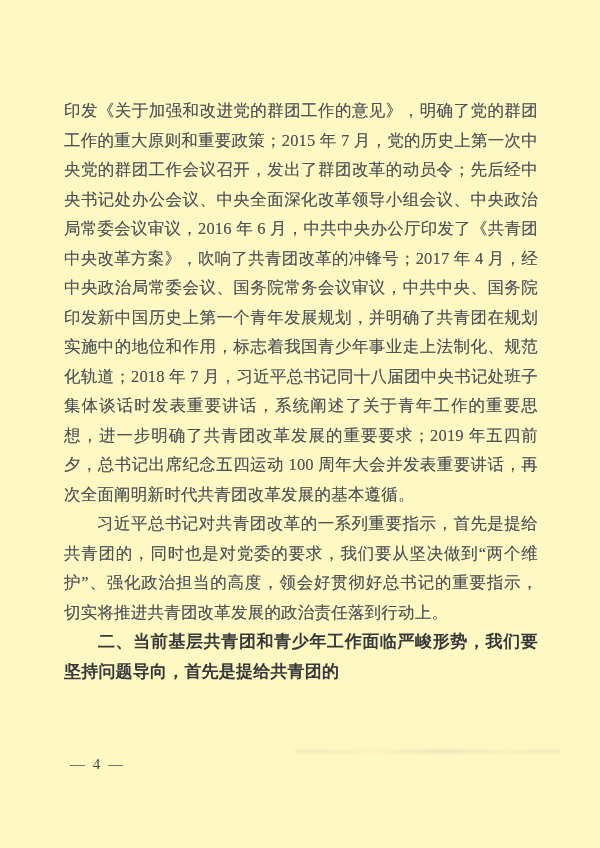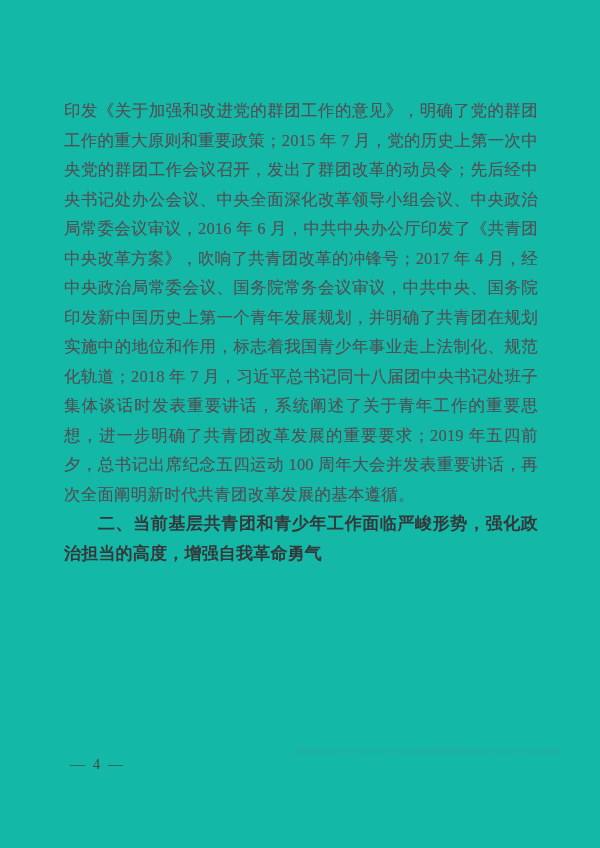--- a/index.html
+++ b/index.html
@@ -7,21 +7,21 @@
     width: 600px;
     height: 848px;
     background: #ffffff;
     font-family: "Liberation Serif", "DejaVu Serif", serif;
     overflow: hidden;
   }
   .page {
     position: relative;
     width: 600px;
     height: 848px;
-    background: #14b8a6;
+    background: #fef9c3;
   }
   .content {
     position: absolute;
     top: 96px;
     left: 64px;
     width: 474px;
   }
   .para {
     font-size: 16.5px;
     line-height: 29.5px;
@@ -65,20 +65,21 @@
     border-radius: 2px;
   }
 </style>
 </head>
 <body>
 
 <div class="page">
 
   <div class="content">
     <p class="para">印发《关于加强和改进党的群团工作的意见》，明确了党的群团工作的重大原则和重要政策；2015 年 7 月，党的历史上第一次中央党的群团工作会议召开，发出了群团改革的动员令；先后经中央书记处办公会议、中央全面深化改革领导小组会议、中央政治局常委会议审议，2016 年 6 月，中共中央办公厅印发了《共青团中央改革方案》，吹响了共青团改革的冲锋号；2017 年 4 月，经中央政治局常委会议、国务院常务会议审议，中共中央、国务院印发新中国历史上第一个青年发展规划，并明确了共青团在规划实施中的地位和作用，标志着我国青少年事业走上法制化、规范化轨道；2018 年 7 月，习近平总书记同十八届团中央书记处班子集体谈话时发表重要讲话，系统阐述了关于青年工作的重要思想，进一步明确了共青团改革发展的重要要求；2019 年五四前夕，总书记出席纪念五四运动 100 周年大会并发表重要讲话，再次全面阐明新时代共青团改革发展的基本遵循。</p>
-    <h2 class="section-heading">二、当前基层共青团和青少年工作面临严峻形势，强化政治担当的高度，增强自我革命勇气</h2>
+    <p class="para indented">习近平总书记对共青团改革的一系列重要指示，首先是提给共青团的，同时也是对党委的要求，我们要从坚决做到“两个维护”、强化政治担当的高度，领会好贯彻好总书记的重要指示，切实将推进共青团改革发展的政治责任落到行动上。</p>
+    <h2 class="section-heading">二、当前基层共青团和青少年工作面临严峻形势，我们要坚持问题导向，首先是提给共青团的</h2>
   </div>
 
   <div class="scan-smudge"></div>
 
   <div class="footer">— 4 —</div>
 
 </div>
 
 </body></html>

